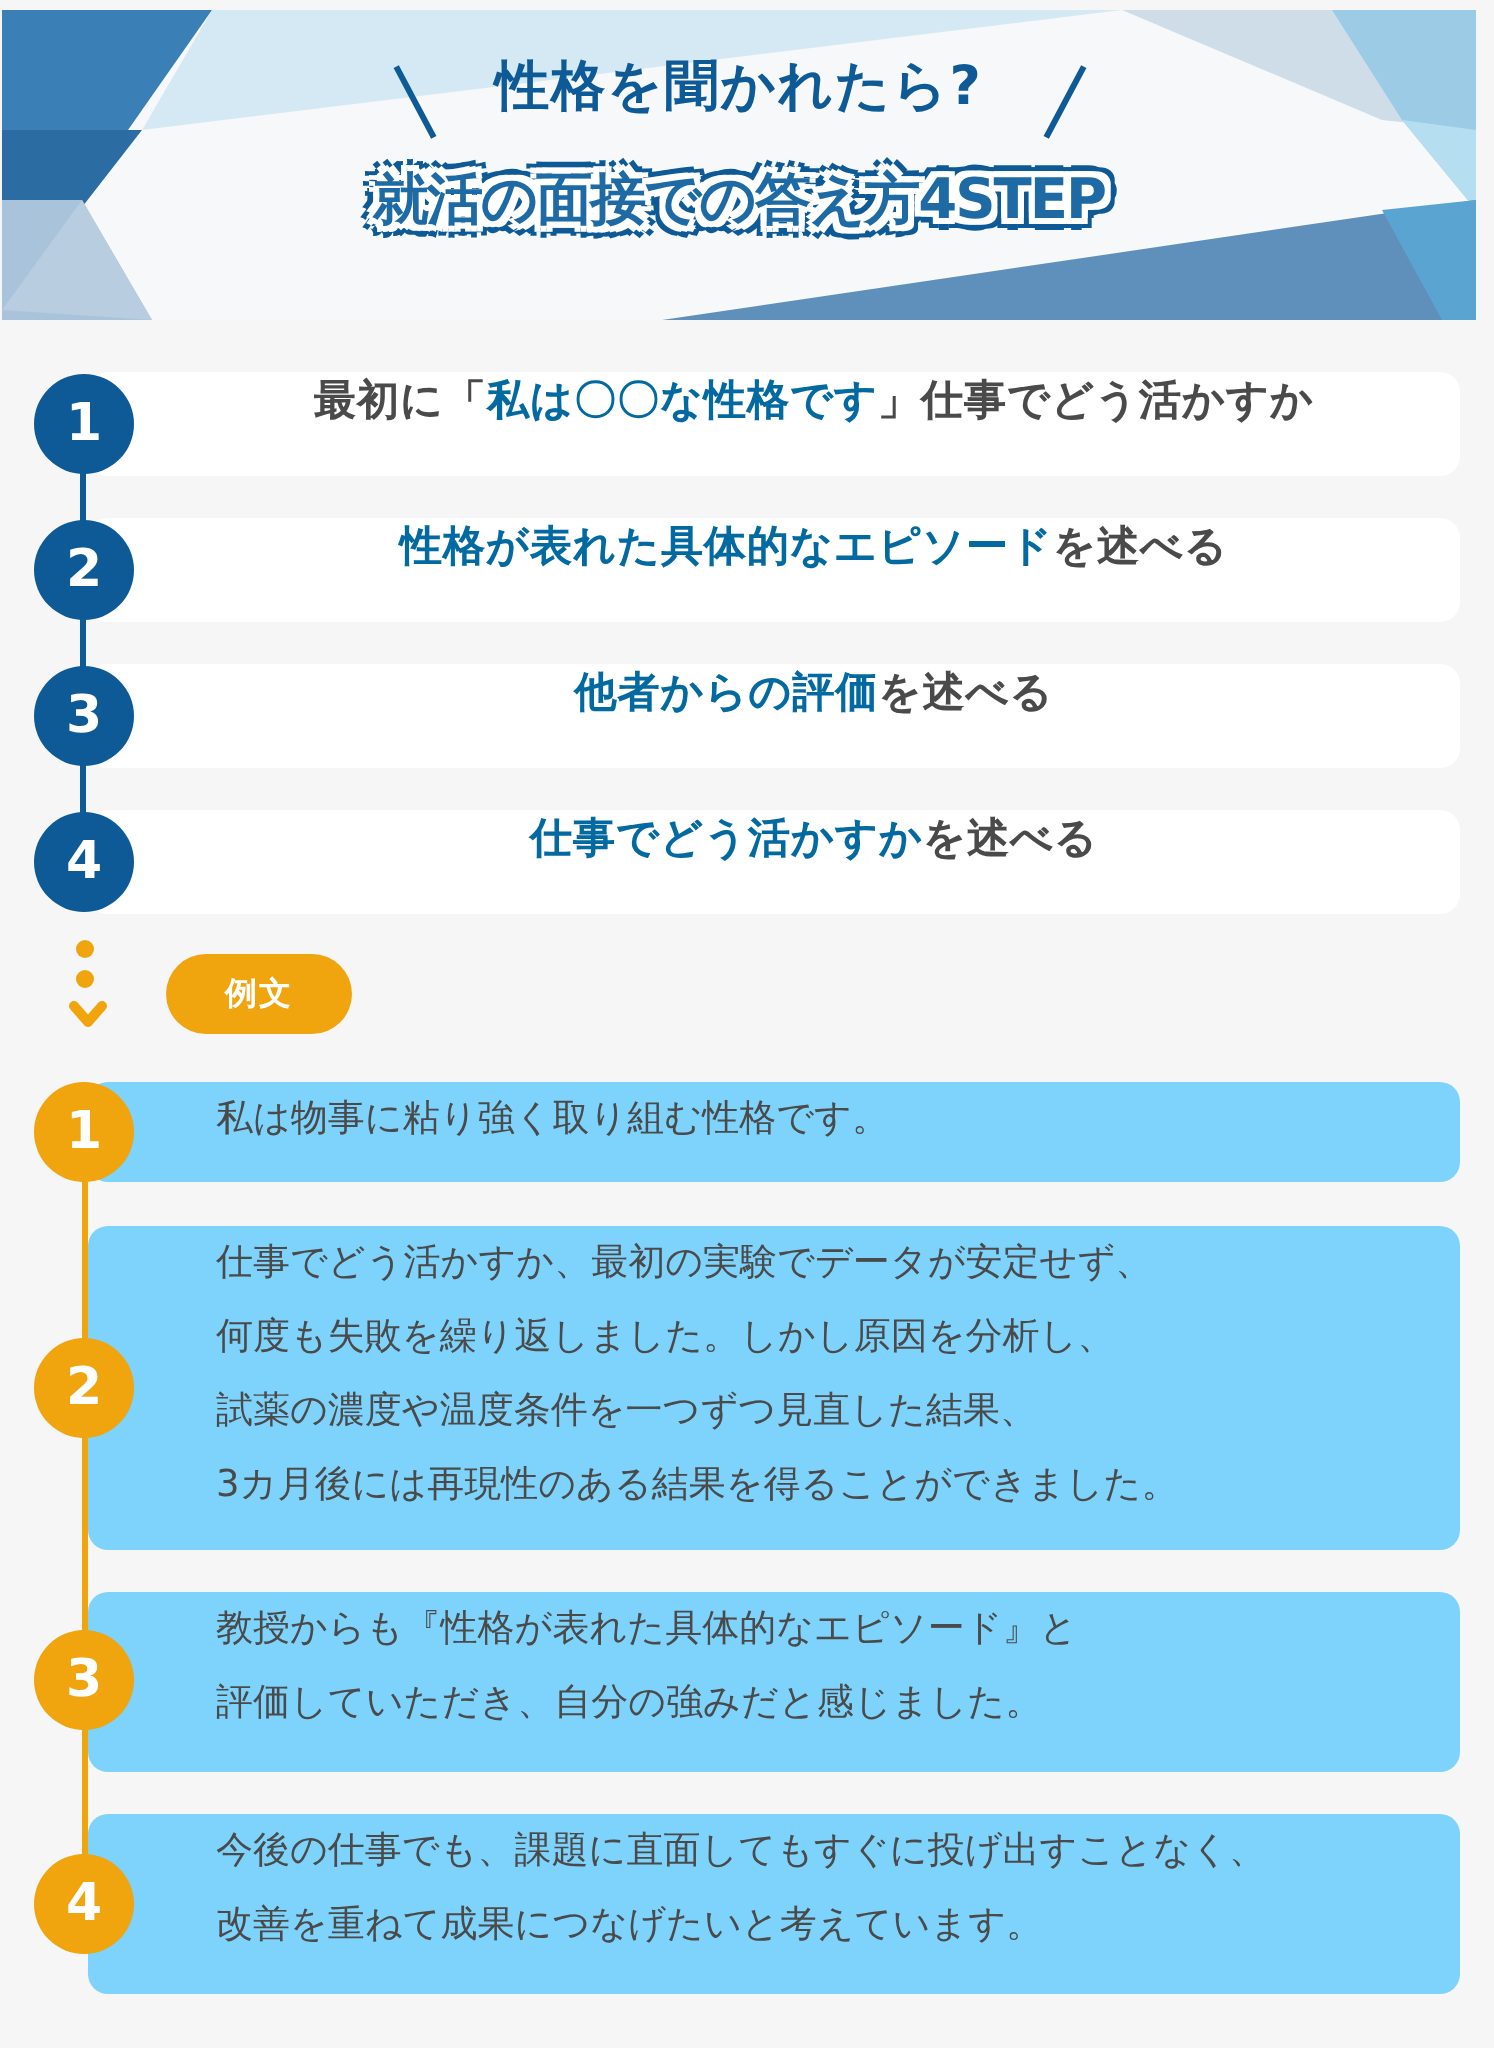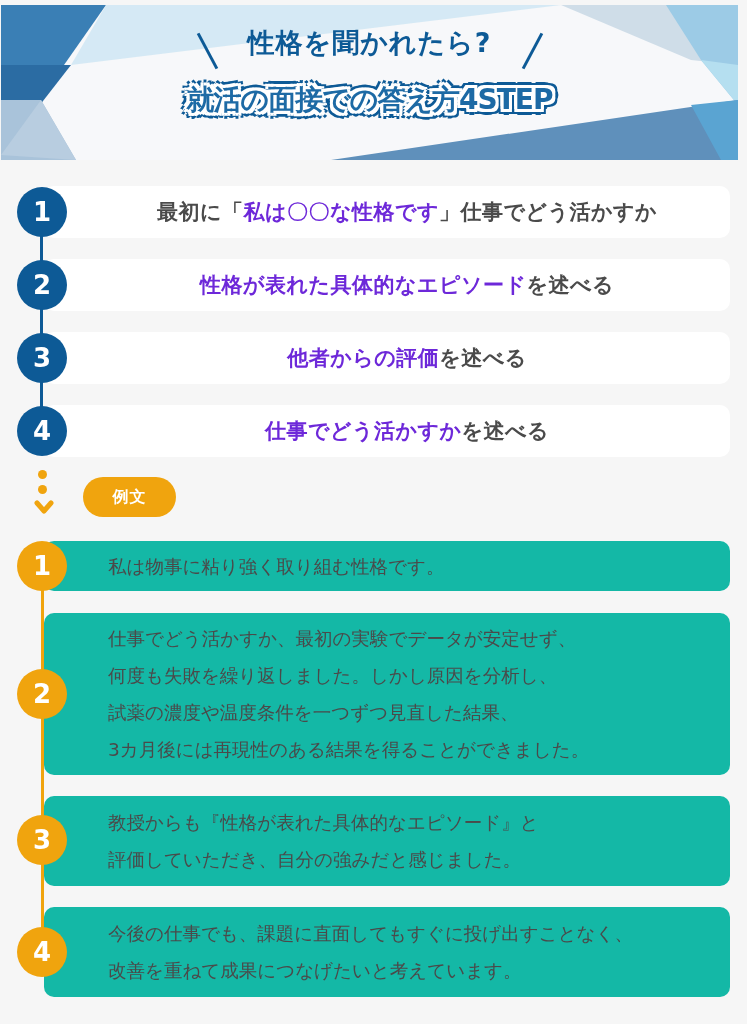--- a/index.html
+++ b/index.html
@@ -34,46 +34,46 @@
       0 -6px 0 #0d5a96, 0 6px 0 #0d5a96, -6px 0 0 #0d5a96, 6px 0 0 #0d5a96;
   }
 
   
   .steps { position: absolute; left: 0; top: 186px; width: 747px; }
   .step-line { position: absolute; left: 40px; width: 3px; background: #0d5a96; }
   .step-row { position: absolute; left: 0; width: 747px; height: 52px; }
   .step-card {
     position: absolute; left: 44px; right: 17px; top: 0; height: 52px;
     background: #ffffff; border-radius: 10px;
-    display: flex; align-items: center; justify-content: center;
+    display: flex; justify-content: center;
     font-size: 21px; font-weight: bold; color: #4a4a4a; letter-spacing: 0.5px;
     padding-left: 40px;
   }
-  .step-card .hl { color: #6d28d9; }
+  .step-card .hl { color: #0369a1; }
   .step-num {
     position: absolute; left: 17px; top: 1px; width: 50px; height: 50px; border-radius: 50%;
     background: #0d5a96; color: #fff; font-size: 26px; font-weight: bold;
     display: flex; align-items: center; justify-content: center; z-index: 2;
   }
 
   
   .dots { position: absolute; left: 34px; top: 470px; width: 16px; height: 56px; }
   .dot { position: absolute; left: 4px; width: 9px; height: 9px; border-radius: 50%; background: #f0a40e; }
   .chev { position: absolute; left: 0; top: 28px; width: 20px; height: 20px; }
   .example-badge {
     position: absolute; left: 83px; top: 477px; width: 93px; height: 40px; border-radius: 20px;
     background: #f0a40e; color: #fff; font-size: 16px; font-weight: bold;
     display: flex; align-items: center; justify-content: center; letter-spacing: 1px;
   }
 
   
   .ex-line { position: absolute; left: 41px; width: 3px; background: #f0a40e; }
   .ex-card {
-    position: absolute; left: 44px; right: 17px; background: #14b8a6; border-radius: 10px;
-    display: flex; align-items: center; padding-left: 64px;
+    position: absolute; left: 44px; right: 17px; background: #7dd3fc; border-radius: 10px;
+    display: flex; padding-left: 64px;
     font-size: 18.5px; color: #4a4a4a; line-height: 37px;
   }
   .ex-num {
     position: absolute; left: 17px; width: 50px; height: 50px; border-radius: 50%;
     background: #f0a40e; color: #fff; font-size: 26px; font-weight: bold;
     display: flex; align-items: center; justify-content: center; z-index: 2;
   }
 </style>
 </head>
 <body>

